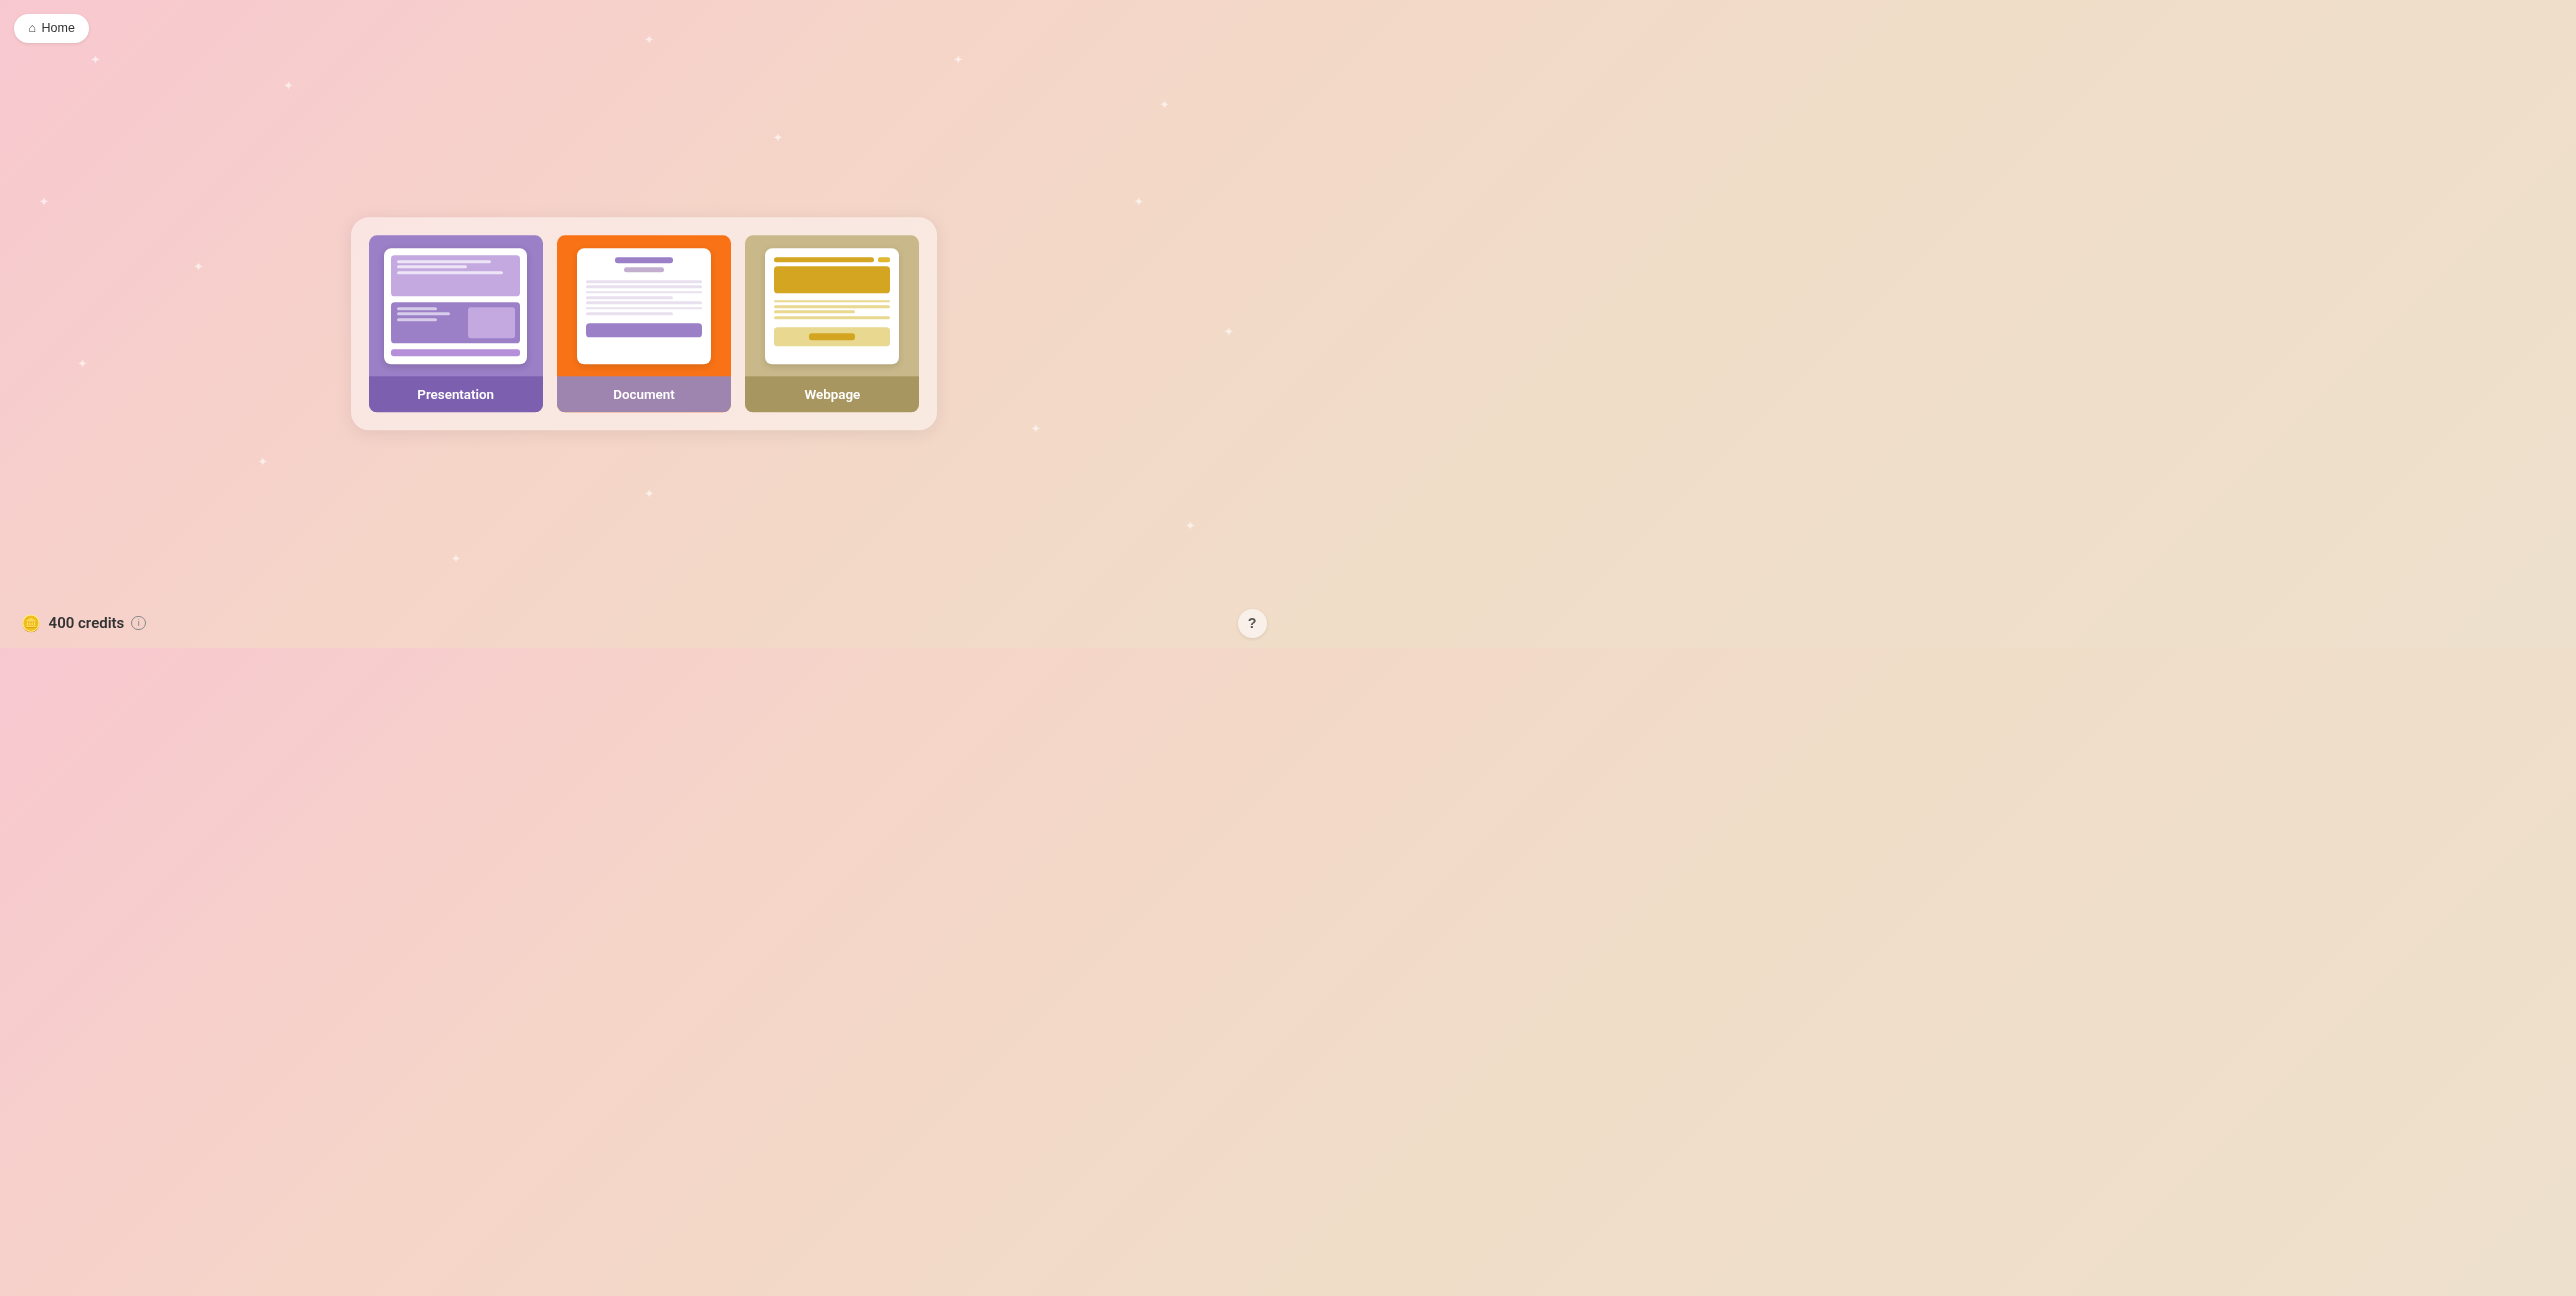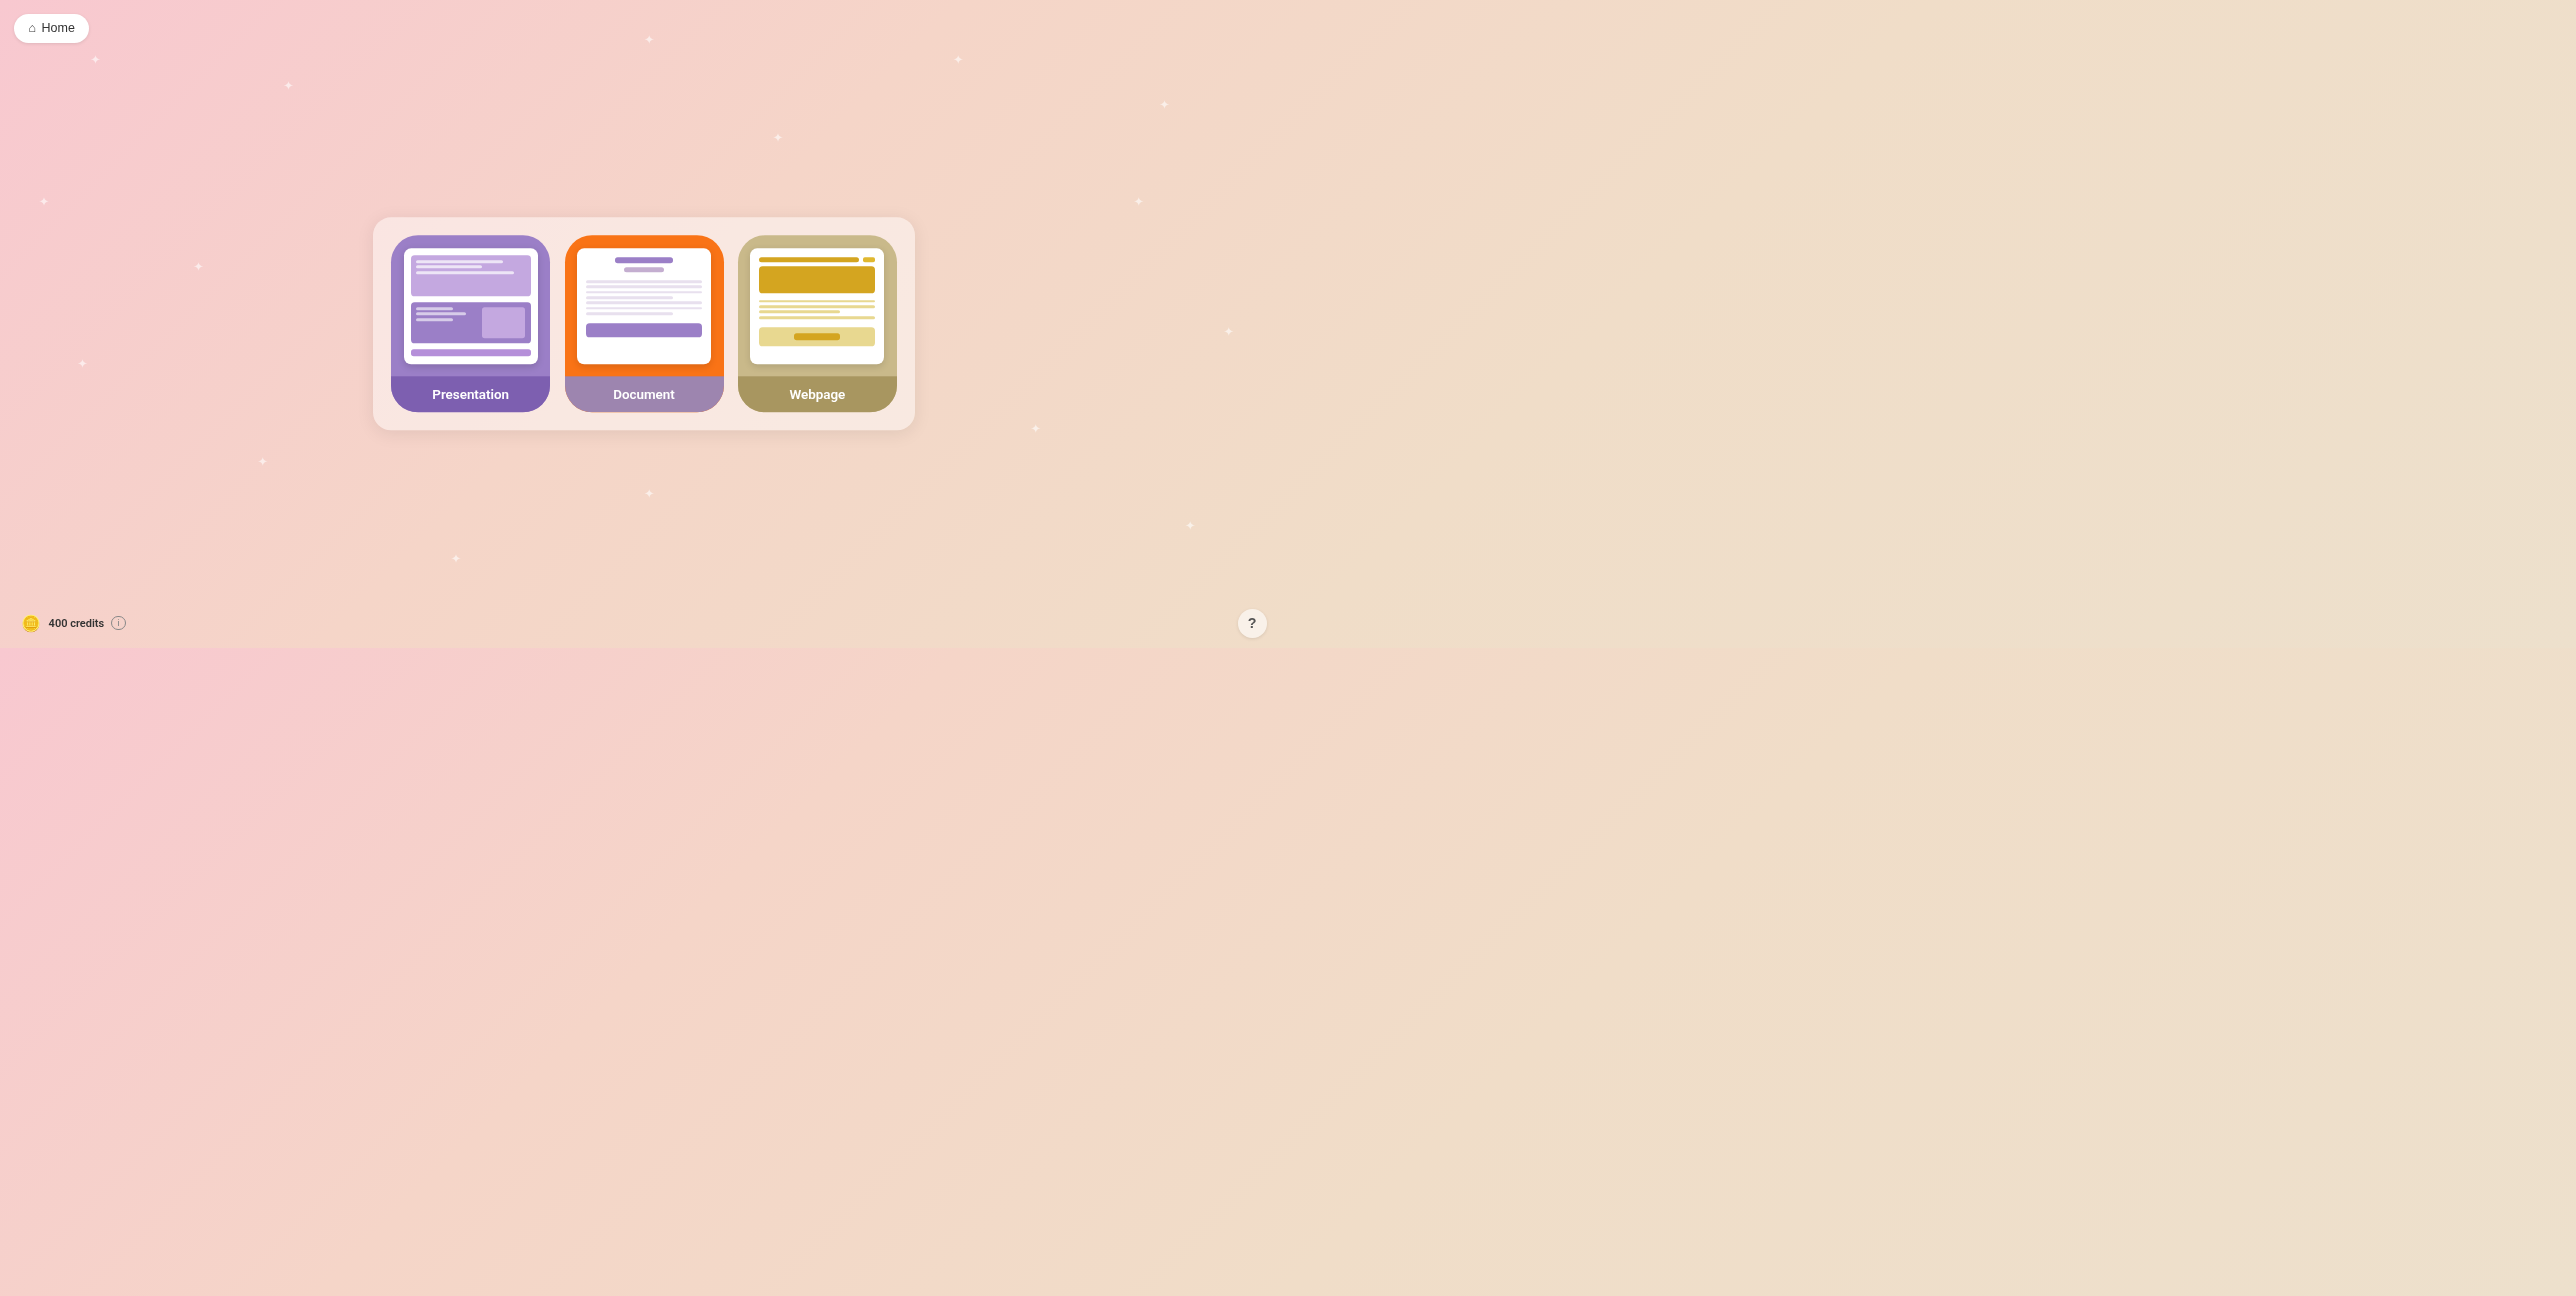--- a/index.html
+++ b/index.html
@@ -82,22 +82,22 @@
       background: rgba(255,255,255,0.45);
       border-radius: 18px;
       padding: 18px;
       display: flex;
       gap: 14.3px;
       box-shadow: 0 3.6px 18px rgba(0,0,0,0.08);
     }
 
     
     .card {
-      border-radius: 27px;
-      width: 159px;
+      border-radius: 8px;
+      width: 174px;
       display: flex;
       flex-direction: column;
       overflow: hidden;
       cursor: pointer;
       transition: transform 0.2s;
     }
 
     
     .card-presentation {
       background: #9b7fc7;
@@ -344,21 +344,21 @@
       align-items: center;
       gap: 7.2px;
     }
 
     .credits-icon {
       font-size: 16px;
       color: #555;
     }
 
     .credits-text {
-      font-size: 11px;
+      font-size: 15px;
       font-weight: 600;
       color: #333;
       text-align: right;
     }
 
     .credits-info {
       width: 14.3px;
       height: 14.3px;
       border-radius: 50%;
       border: 1.3px solid #888;

